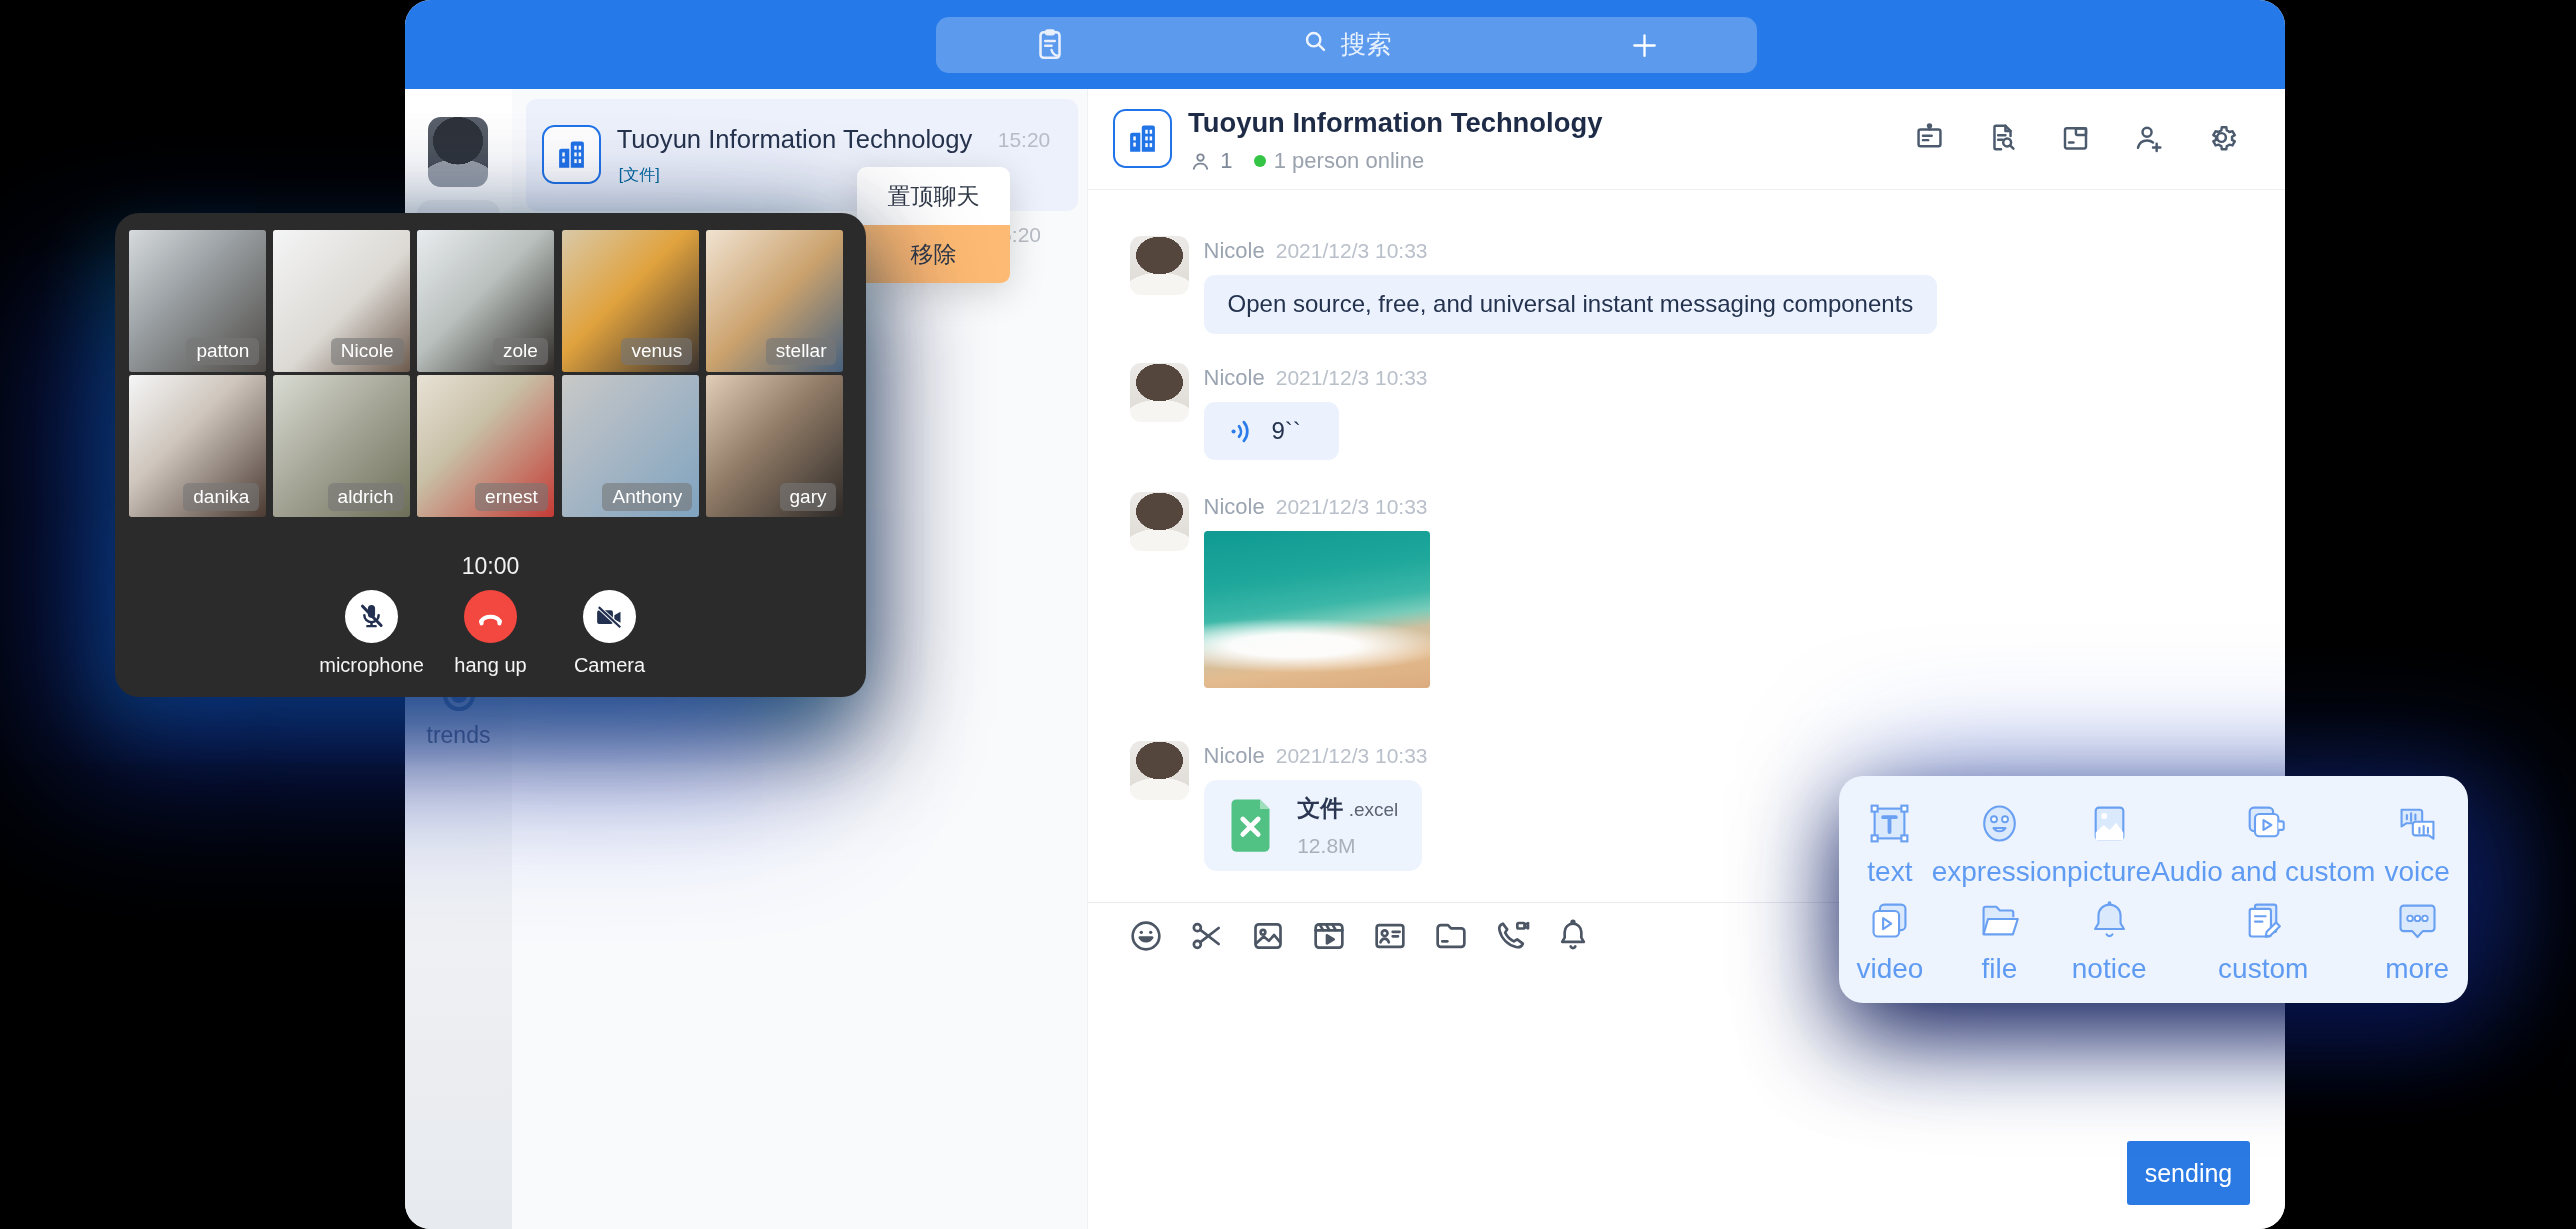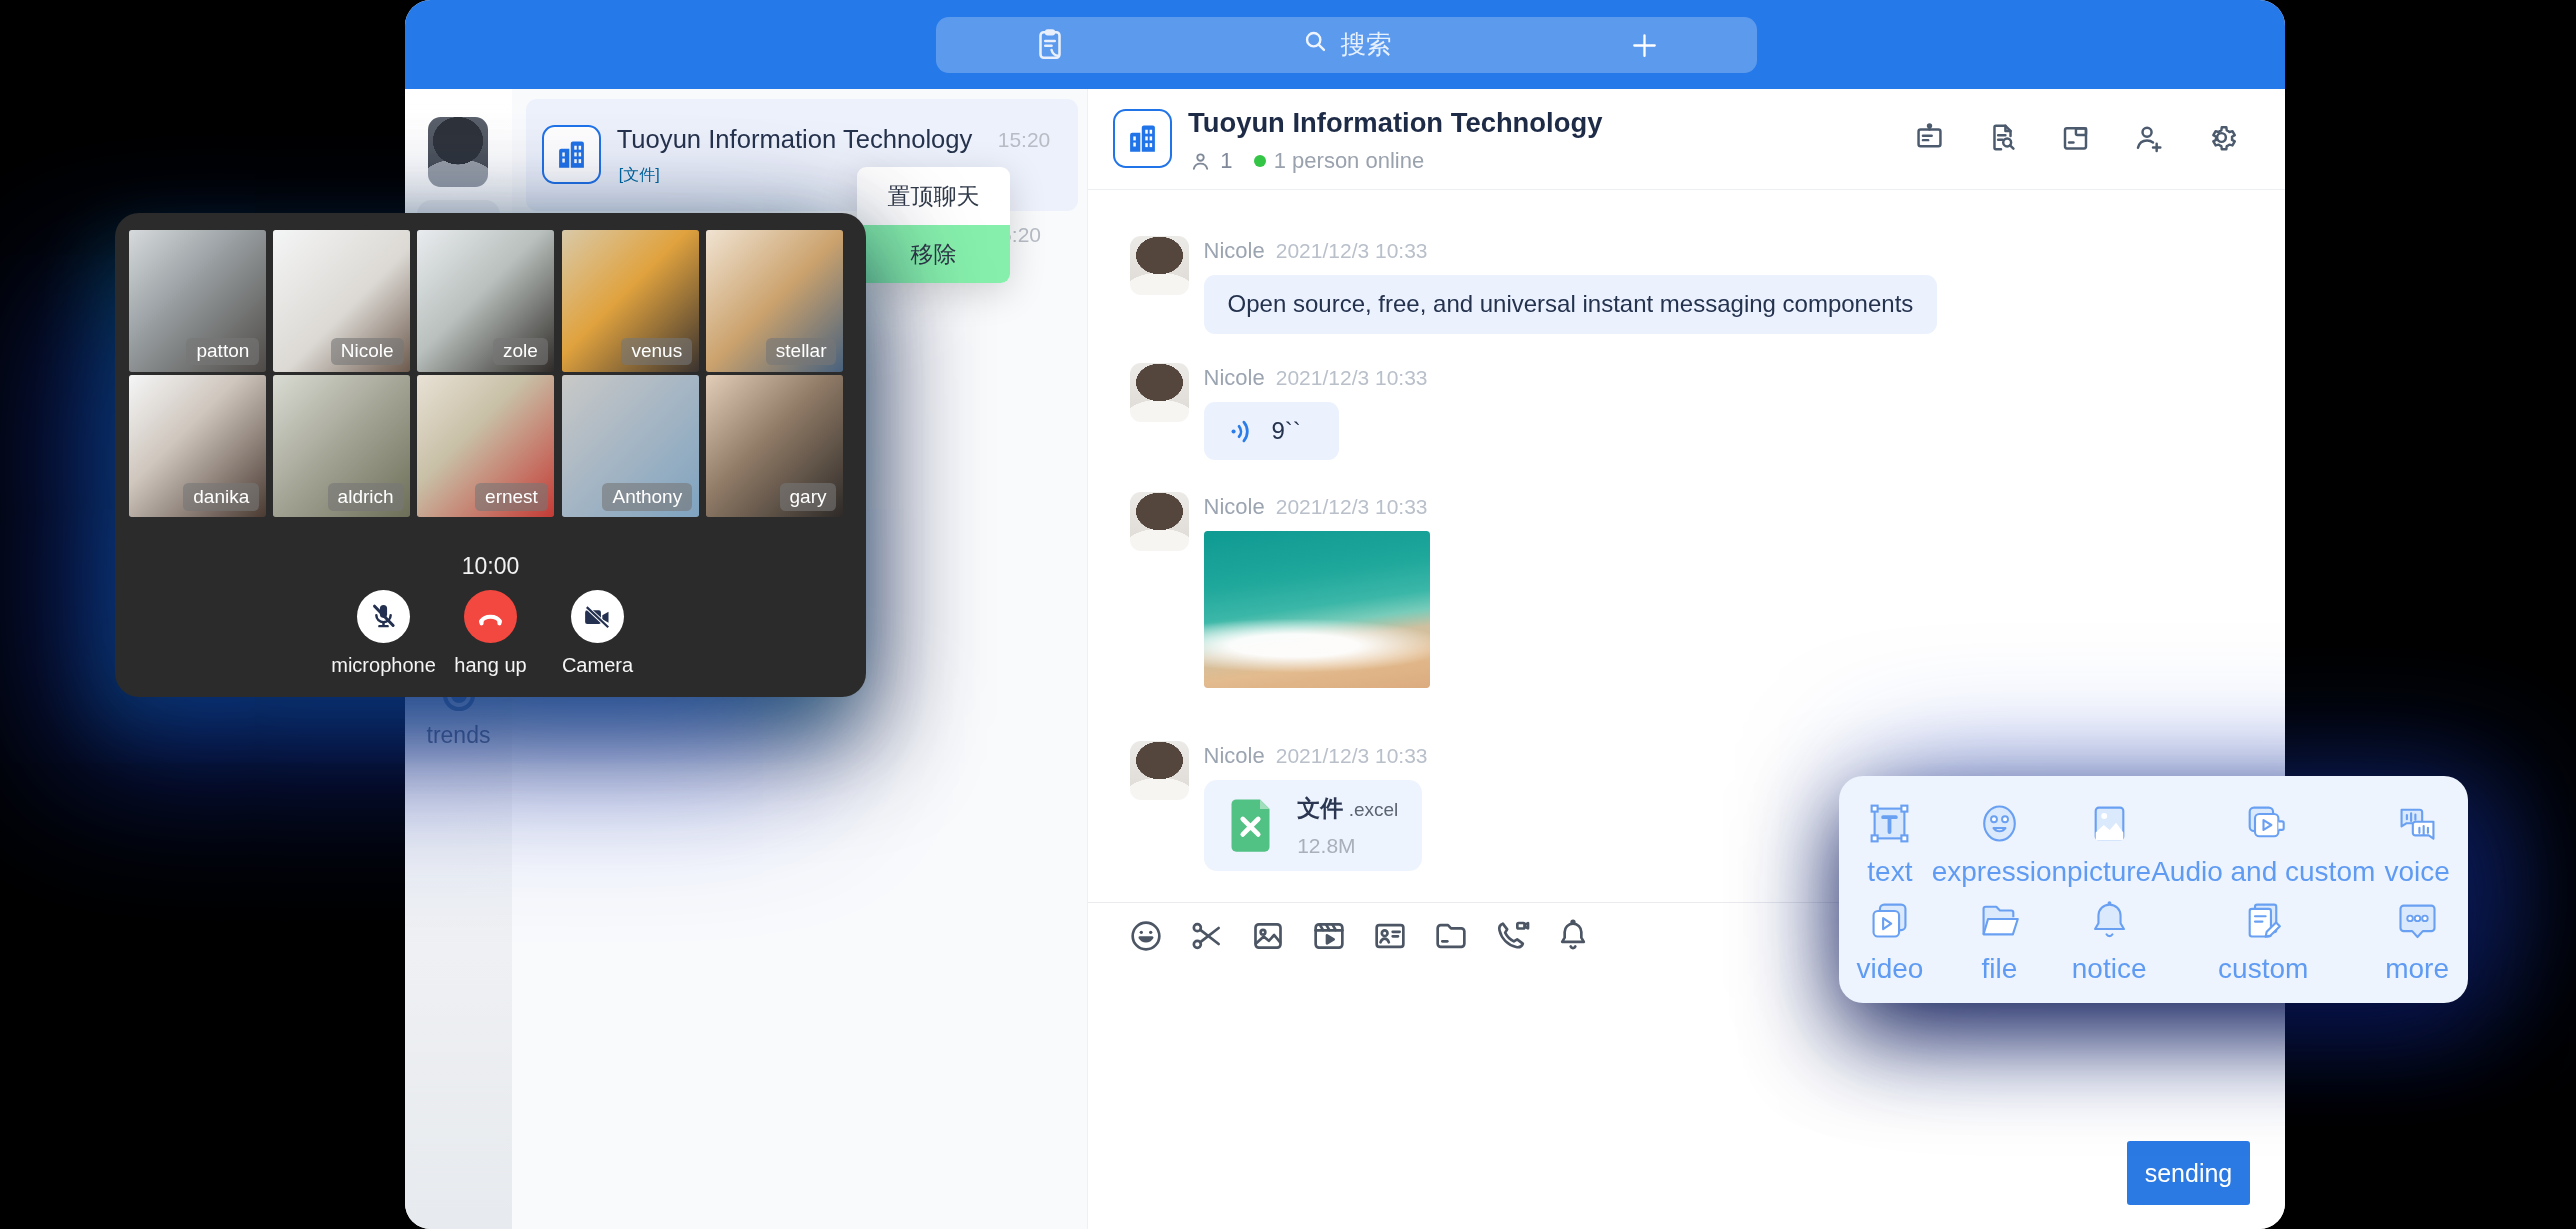--- a/index.html
+++ b/index.html
@@ -64,40 +64,40 @@
   .file-ext{font-size:19px;color:#5b6472;font-weight:normal;margin-left:5.5px;}
   .file-size{font-size:21px;color:#a9b0bb;margin-top:9.1px;}
 
   .toolbar{position:absolute;left:0;right:0;top:813px;height:70px;border-top:1.8px solid #e9ebef;display:flex;align-items:center;padding-left:38px;gap:21px;color:#4b5563;}
   .toolbar svg{width:40px;height:40px;}
   .send-btn{position:absolute;right:35px;top:1052px;width:123px;height:64px;background:#2b7ae4;border-radius:3px;color:#fff;font-size:25px;display:flex;align-items:center;justify-content:center;}
 
   
   .context-menu{position:absolute;left:857px;top:167px;width:153px;border-radius:9.1px;background:#fff;box-shadow:0 9.1px 37px rgba(0,0,0,.16);overflow:hidden;z-index:30;}
   .cm-item{height:58px;display:flex;align-items:center;justify-content:center;font-size:23px;color:#303a49;}
-  .cm-item.active{background:#86efac;}
+  .cm-item.active{background:#fdba74;}
 
   
   .call-overlay{position:absolute;left:115px;top:213px;width:751px;height:484px;background:#2b2b2b;border-radius:24px;z-index:40;
     box-shadow:-64px 73px 156px rgba(25,64,220,.45),-18.3px 27.4px 73px rgba(0,150,125,.3),0 37px 110px rgba(0,0,30,.85);}
   .tiles{position:absolute;left:13.7px;top:16.5px;display:grid;grid-template-columns:repeat(5,137px);grid-template-rows:142px 142px;gap:3.7px 7.3px;}
   .tile{position:relative;border-radius:2.7px;overflow:hidden;}
   .tile-name{position:absolute;right:6.4px;bottom:6.4px;background:rgba(118,118,118,.6);color:#fff;font-size:19px;padding:2.7px 10px;border-radius:5.5px;}
   .t0{background:linear-gradient(135deg,#d6dadd 0%,#9aa0a3 40%,#4e4a46 100%);}
   .t1{background:linear-gradient(135deg,#f4f5f6 0%,#dcd9d4 55%,#6d5a4d 100%);}
   .t2{background:linear-gradient(135deg,#e9ecef 0%,#b9c0bd 45%,#2f2b28 100%);}
   .t3{background:linear-gradient(135deg,#d9c9a8 0%,#e0a23e 45%,#3a3330 100%);}
   .t4{background:linear-gradient(135deg,#f0e3d2 0%,#cba26d 50%,#47617e 100%);}
   .t5{background:linear-gradient(135deg,#f5f6f7 0%,#cfc6bd 40%,#4a3a32 100%);}
   .t6{background:linear-gradient(135deg,#e8e2d6 0%,#c8bfa6 40%,#c43b35 100%);}
   .t7{background:linear-gradient(135deg,#d9dcd3 0%,#a8a89a 45%,#6d6f58 100%);}
   .t8{background:linear-gradient(135deg,#c9c9c7 0%,#a8b7c4 45%,#7fa3c0 100%);}
   .t9{background:linear-gradient(135deg,#e2cdb8 0%,#8f7a66 45%,#2e2a28 100%);}
   .call-time{position:absolute;left:0;right:0;top:340px;text-align:center;color:#f2f2f2;font-size:23px;}
-  .controls{position:absolute;left:0;right:0;top:377px;display:flex;justify-content:center;gap:8px;}
+  .controls{position:absolute;left:0;right:0;top:377px;display:flex;justify-content:center;gap:20px;}
   .ctrl{width:99px;display:flex;flex-direction:column;align-items:center;}
   .ctrl-circle{width:53px;height:53px;border-radius:50%;background:#fff;display:flex;align-items:center;justify-content:center;}
   .ctrl-circle.red{background:#f2483f;}
   .ctrl-circle svg{width:33px;height:33px;}
   .ctrl-label{margin-top:11px;color:#f5f5f5;font-size:20px;}
 
   
   .attach-panel{position:absolute;left:1839px;top:776px;width:629px;height:227px;background:#edf4fe;border-radius:24px;z-index:50;
     box-shadow:0 31px 91px rgba(5,15,70,.9),37px 0 128px rgba(35,80,225,.5);
     display:grid;grid-template-columns:repeat(5,1fr);grid-template-rows:1fr 1fr;padding:18.3px 9.1px 14.6px;}

